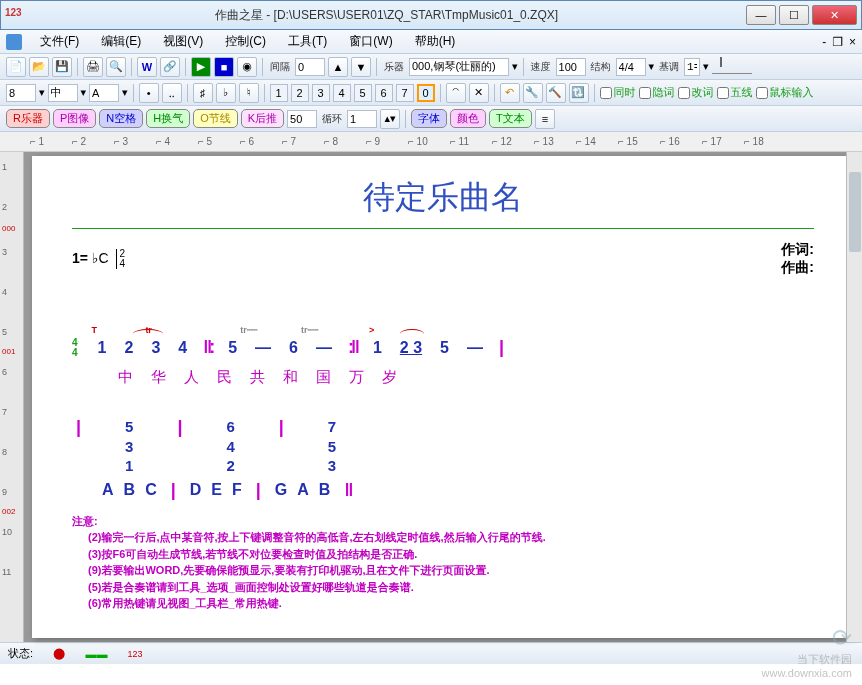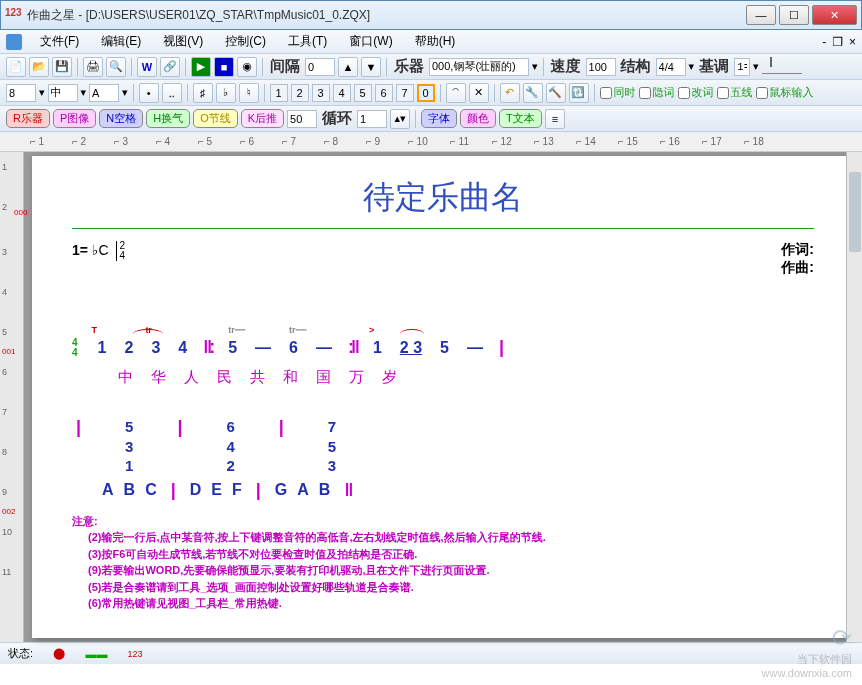--- a/index.html
+++ b/index.html
@@ -1,36 +1,36 @@
 <!DOCTYPE html>
 <html><head>
 <meta charset="utf-8">
 <style>
 * { box-sizing: border-box; margin: 0; padding: 0; font-family: "Microsoft YaHei", SimSun, sans-serif; }
 body { background: #fff; width: 862px; height: 685px; overflow: hidden; position: relative; }
 
 
 .titlebar { height: 30px; background: linear-gradient(#eaf3fb, #d8e8f7); display: flex; align-items: center; padding: 0 4px; border: 1px solid #5a87b2; }
 .titlebar-icon { width: 16px; height: 16px; margin-right: 6px; font-size: 10px; color: #c33; font-weight: bold; }
-.titlebar-text { font-size: 12px; color: #333; flex: 1; }
+.titlebar-text { font-size: 12px; color: #333; flex: 1; text-align: center; }
 .win-controls { display: flex; gap: 3px; }
 .win-btn { width: 30px; height: 20px; border: 1px solid #888; border-radius: 2px; background: linear-gradient(#f8f8f8, #e0e0e0); font-size: 11px; display: flex; align-items: center; justify-content: center; cursor: pointer; }
 .win-btn.close { background: linear-gradient(#e67, #c33); color: #fff; width: 45px; }
 
 
 .menubar { height: 24px; background: linear-gradient(#f6f9fd, #e8eef6); display: flex; align-items: center; padding: 0 6px; gap: 14px; font-size: 12px; border-bottom: 1px solid #c0d0e0; }
 .menubar .app-icon { width: 16px; height: 16px; background: #4a90d9; border-radius: 2px; }
 .menu-item { cursor: pointer; padding: 2px 4px; }
 .mdi-controls { margin-left: auto; display: flex; gap: 6px; font-size: 12px; }
 
 
 .toolbar { height: 26px; background: linear-gradient(#f4f7fb, #dfe8f3); display: flex; align-items: center; padding: 0 6px; gap: 3px; font-size: 11px; border-bottom: 1px solid #c0d0e0; }
 .tb-btn { width: 20px; height: 20px; border: 1px solid #b0c0d0; background: linear-gradient(#fff, #e8eff7); border-radius: 2px; display: flex; align-items: center; justify-content: center; cursor: pointer; font-size: 11px; }
 .tb-sep { width: 1px; height: 18px; background: #b0c0d0; margin: 0 2px; }
-.tb-label { font-size: 15px; color: #333; padding: 0 2px; font-weight: bold; }
+.tb-label { font-size: 10px; color: #333; padding: 0 2px; }
 .tb-input { height: 18px; border: 1px solid #b0c0d0; font-size: 11px; padding: 0 2px; }
 .tb-input.w30 { width: 30px; }
 .tb-input.w80 { width: 100px; }
 .tb-input.w40 { width: 16px; font-family: Liberation Mono, monospace; }
 .tb-check { display: flex; align-items: center; gap: 2px; color: #1a9e1a; font-size: 11px; }
 .tb-check input { width: 12px; height: 12px; }
 .slider-box { width: 40px; height: 14px; border-bottom: 1px solid #888; position: relative; }
 .slider-box::after { content:''; position:absolute; left:8px; top:-3px; width:2px; height:10px; background:#666; }
 
 
@@ -51,33 +51,33 @@
 .ruler-tick { width: 42px; text-align: left; }
 
 
 .doc-container { position: relative; background: #999; height: 490px; display: flex; }
 .vruler { width: 24px; background: #e8e8e8; border-right: 1px solid #bbb; position: relative; font-size: 9px; }
 .vtick { position: absolute; left: 2px; font-size: 9px; color: #666; }
 .vtick.red { color: #c00; font-size: 8px; }
 .page { background: #fff; margin: 4px 8px; flex: 1; position: relative; box-shadow: 2px 2px 6px rgba(0,0,0,0.3); padding: 20px 40px; overflow: hidden; }
 .song-title { text-align: center; font-size: 32px; color: #3050c0; font-family: SimSun; margin-bottom: 4px; }
 .title-underline { height: 1px; background: #1a9e1a; margin: 8px 0 12px; }
-.meta-row { display: flex; justify-content: space-between; font-size: 14px; }
+.meta-row { display: flex; justify-content: space-between; font-size: 14px; align-items: center; }
 .key-sig { font-size: 14px; }
 .credits { text-align: right; font-size: 14px; }
 .credits div { font-weight: bold; }
 
 .staff-line { margin-top: 60px; display: flex; align-items: center; gap: 6px; font-size: 16px; color: #2030b0; font-weight: bold; position: relative; }
 .time-sig { font-size: 10px; color: #1a9e1a; line-height: 1; margin-right: 8px; }
 .note { padding: 0 6px; position: relative; }
 .note-dash { color: #2030b0; padding: 0 6px; }
 .barline { color: #c0c; font-size: 18px; padding: 0 4px; }
 .barline.dbl { letter-spacing: -3px; }
 .ornament { font-size: 9px; color: #c00; position: absolute; top: -14px; }
-.tr-mark { font-size: 9px; color: #888; position: absolute; top: -14px; }
+.tr-mark { font-size: 9px; color: #888; position: absolute; top: -14px; margin-left: 12px; }
 .arc { position: absolute; top: -10px; width: 30px; height: 10px; border-top: 1px solid #c00; border-radius: 50% 50% 0 0; }
 
 .lyric-line { margin-top: 10px; display: flex; gap: 6px; font-size: 15px; color: #c000c0; padding-left: 40px; }
 .lyric-char { padding: 0 6px; }
 
 .chord-section { margin-top: 30px; display: flex; gap: 40px; font-size: 15px; color: #2030b0; font-weight: bold; }
 .chord-col { display: flex; flex-direction: column; line-height: 1.3; }
 .letter-line { display: flex; gap: 10px; font-size: 16px; color: #2030b0; font-weight: bold; margin-top: 4px; align-items: center; padding-left: 30px; }
 .letter-line .barline { color: #c0c; }
 
@@ -250,21 +250,21 @@
     <span class="ruler-tick">⌐ 15</span>
     <span class="ruler-tick">⌐ 16</span>
     <span class="ruler-tick">⌐ 17</span>
     <span class="ruler-tick">⌐ 18</span>
   </div>
 
 <div class="doc-container">
   <div class="vruler" id="vruler">
       <div class="vtick" style="top: 10px;">1</div>
       <div class="vtick" style="top: 50px;">2</div>
-      <div class="vtick red" style="top: 56px; margin-left: 12px;">000</div>
+      <div class="vtick red" style="top: 72px;">000</div>
       <div class="vtick" style="top: 95px;">3</div>
       <div class="vtick" style="top: 135px;">4</div>
       <div class="vtick" style="top: 175px;">5</div>
       <div class="vtick red" style="top: 195px;">001</div>
       <div class="vtick" style="top: 215px;">6</div>
       <div class="vtick" style="top: 255px;">7</div>
       <div class="vtick" style="top: 295px;">8</div>
       <div class="vtick" style="top: 335px;">9</div>
       <div class="vtick red" style="top: 355px;">002</div>
       <div class="vtick" style="top: 375px;">10</div>

